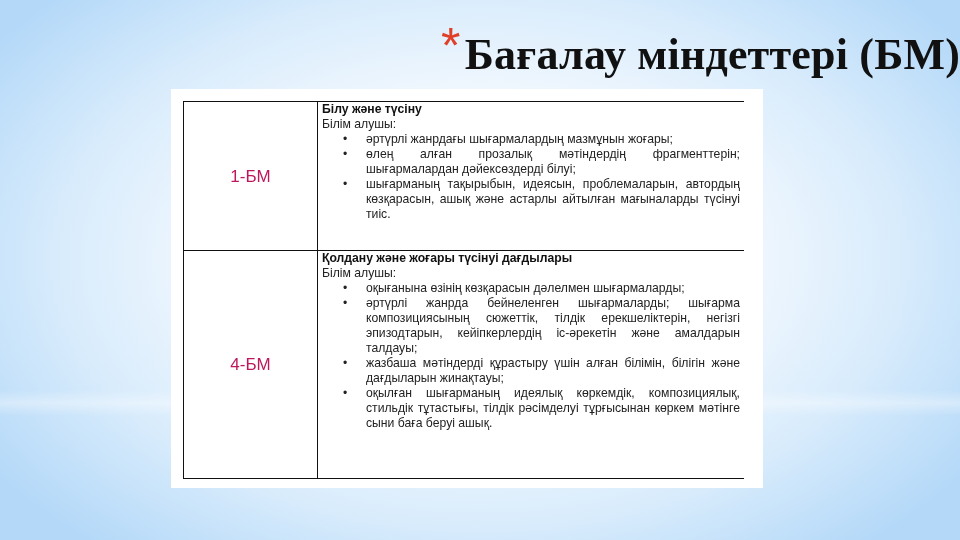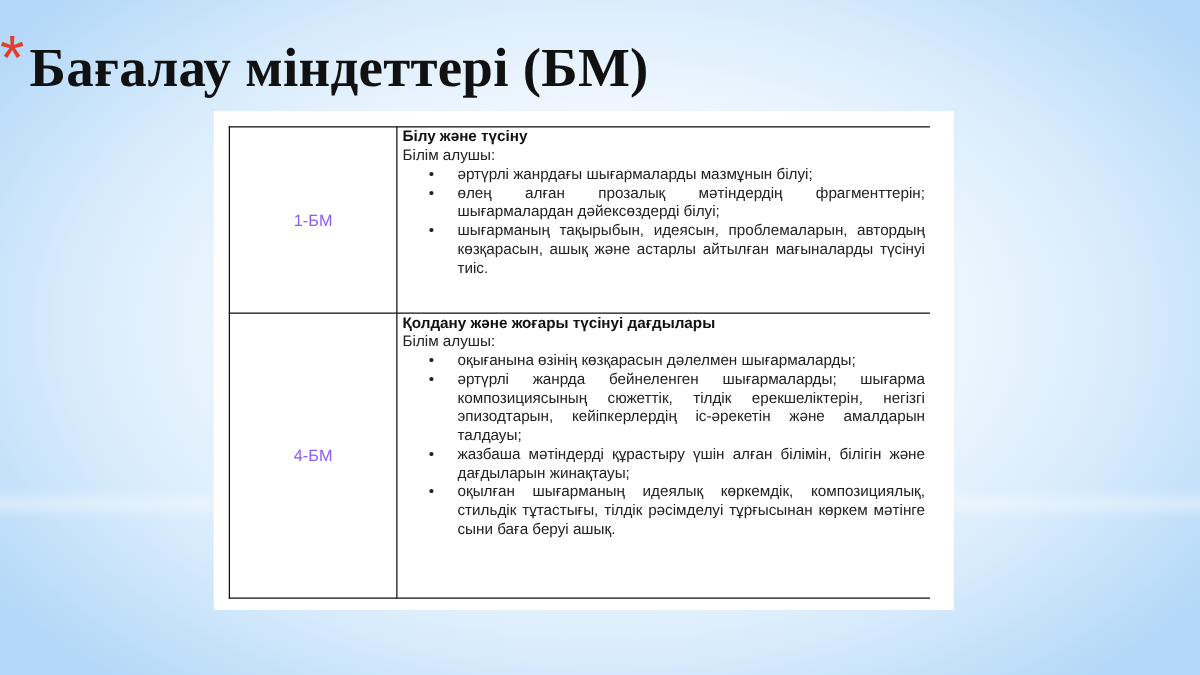--- a/index.html
+++ b/index.html
@@ -7,39 +7,39 @@
     width: 960px; height: 540px; overflow: hidden; position: relative;
     font-family: "Liberation Sans", sans-serif;
     background:
       radial-gradient(ellipse 62% 70% at 50% 48%, #ffffff 0%, #f4f9fe 40%, #d9ecfc 70%, #b3d8f8 100%);
   }
   .band {
     position: absolute; left: 0; right: 0; top: 390px; height: 26px;
     background: linear-gradient(to bottom, rgba(255,255,255,0) 0%, rgba(255,255,255,0.35) 50%, rgba(255,255,255,0) 100%);
   }
   .title {
-    position: absolute; left: 0; right: 0; top: 18px; text-align: left;
+    position: absolute; left: 0; right: 0; top: 18px; text-align: right;
     font-family: "Liberation Serif", serif; font-weight: bold; font-size: 44px; color: #111;
     letter-spacing: 0.2px; line-height: 56px;
   }
   .title .star {
     color: #e0402a; font-weight: normal; font-family: "Liberation Sans", sans-serif;
     font-size: 50px; vertical-align: 6px; margin-right: 4px;
   }
   .sheet {
     position: absolute; left: 171px; top: 89px; width: 592px; height: 399px;
     background: #ffffff;
   }
   table.bm {
     position: absolute; left: 12px; top: 12px; width: 561px;
     border-collapse: collapse; font-size: 12.2px; color: #222; line-height: 15px;
   }
   table.bm td { border: 1.5px solid #111; vertical-align: top; }
   table.bm td.code {
-    width: 131px; text-align: center; vertical-align: middle; font-size: 13px; color: #8b5cf6;
+    width: 131px; text-align: center; vertical-align: middle; font-size: 17px; color: #be185d;
     border-left: 1.5px solid #111;
   }
   table.bm td.desc { padding: 0 4px 2px 4px; border-right: none; }
   .r1 td { height: 146px; }
   .r2 td { height: 225px; }
   .head { font-weight: bold; color: #111; }
   ul { margin: 0; padding-left: 44px; list-style: none; }
   li { position: relative; text-align: justify; }
   li .bullet { position: absolute; left: -23px; top: 0; }
 </style>
@@ -54,21 +54,21 @@
 
 <div class="sheet">
   <table class="bm">
     <tbody>
         <tr class="r1">
       <td class="code">1-БМ</td>
       <td class="desc">
         <div class="head">Білу және түсіну</div>
         <div>Білім алушы:</div>
         <ul>
-          <li><span class="bullet">•</span><span>әртүрлі жанрдағы шығармаларды мазмұнын білуі;</span></li>
+          <li><span class="bullet">•</span><span>әртүрлі жанрдағы шығармалардың мазмұнын жоғары;</span></li>
           <li><span class="bullet">•</span><span>өлең алған прозалық мәтіндердің фрагменттерін; шығармалардан дәйексөздерді білуі;</span></li>
           <li><span class="bullet">•</span><span>шығарманың тақырыбын, идеясын, проблемаларын, автордың көзқарасын, ашық және астарлы айтылған мағыналарды түсінуі тиіс.</span></li>
         </ul>
       </td>
     </tr>
     <tr class="r2">
       <td class="code">4-БМ</td>
       <td class="desc">
         <div class="head">Қолдану және жоғары түсінуі дағдылары</div>
         <div>Білім алушы:</div>

